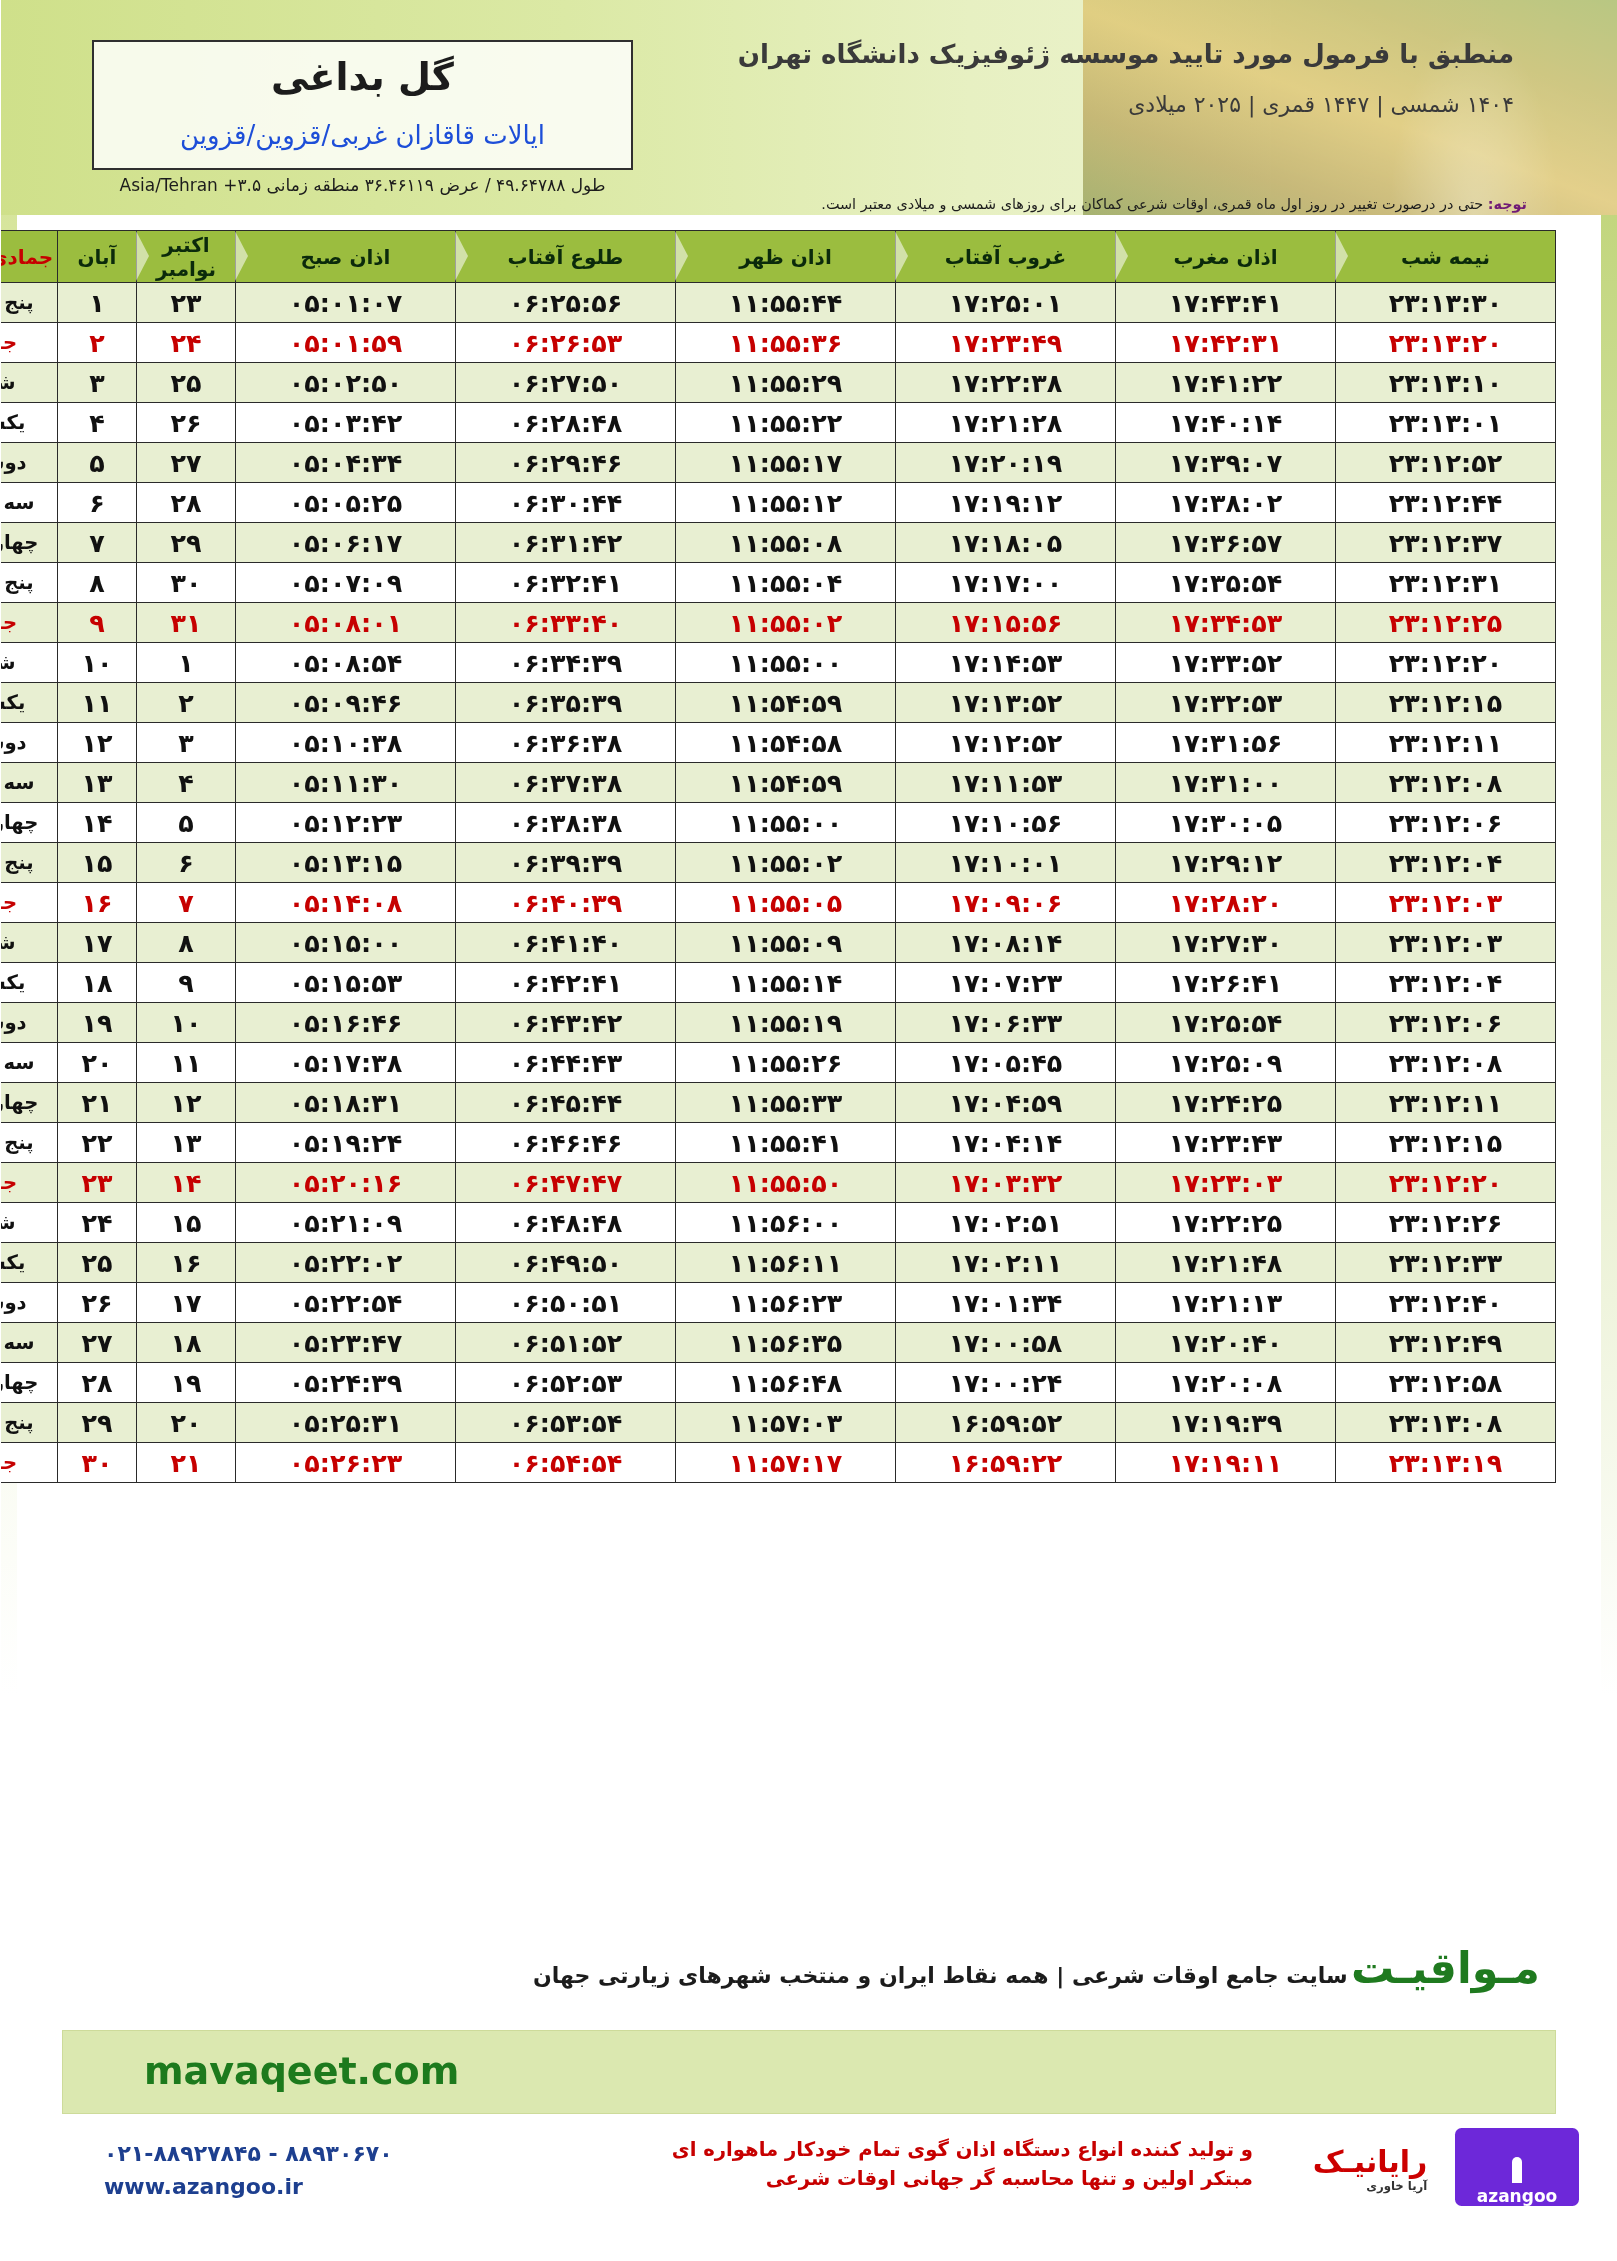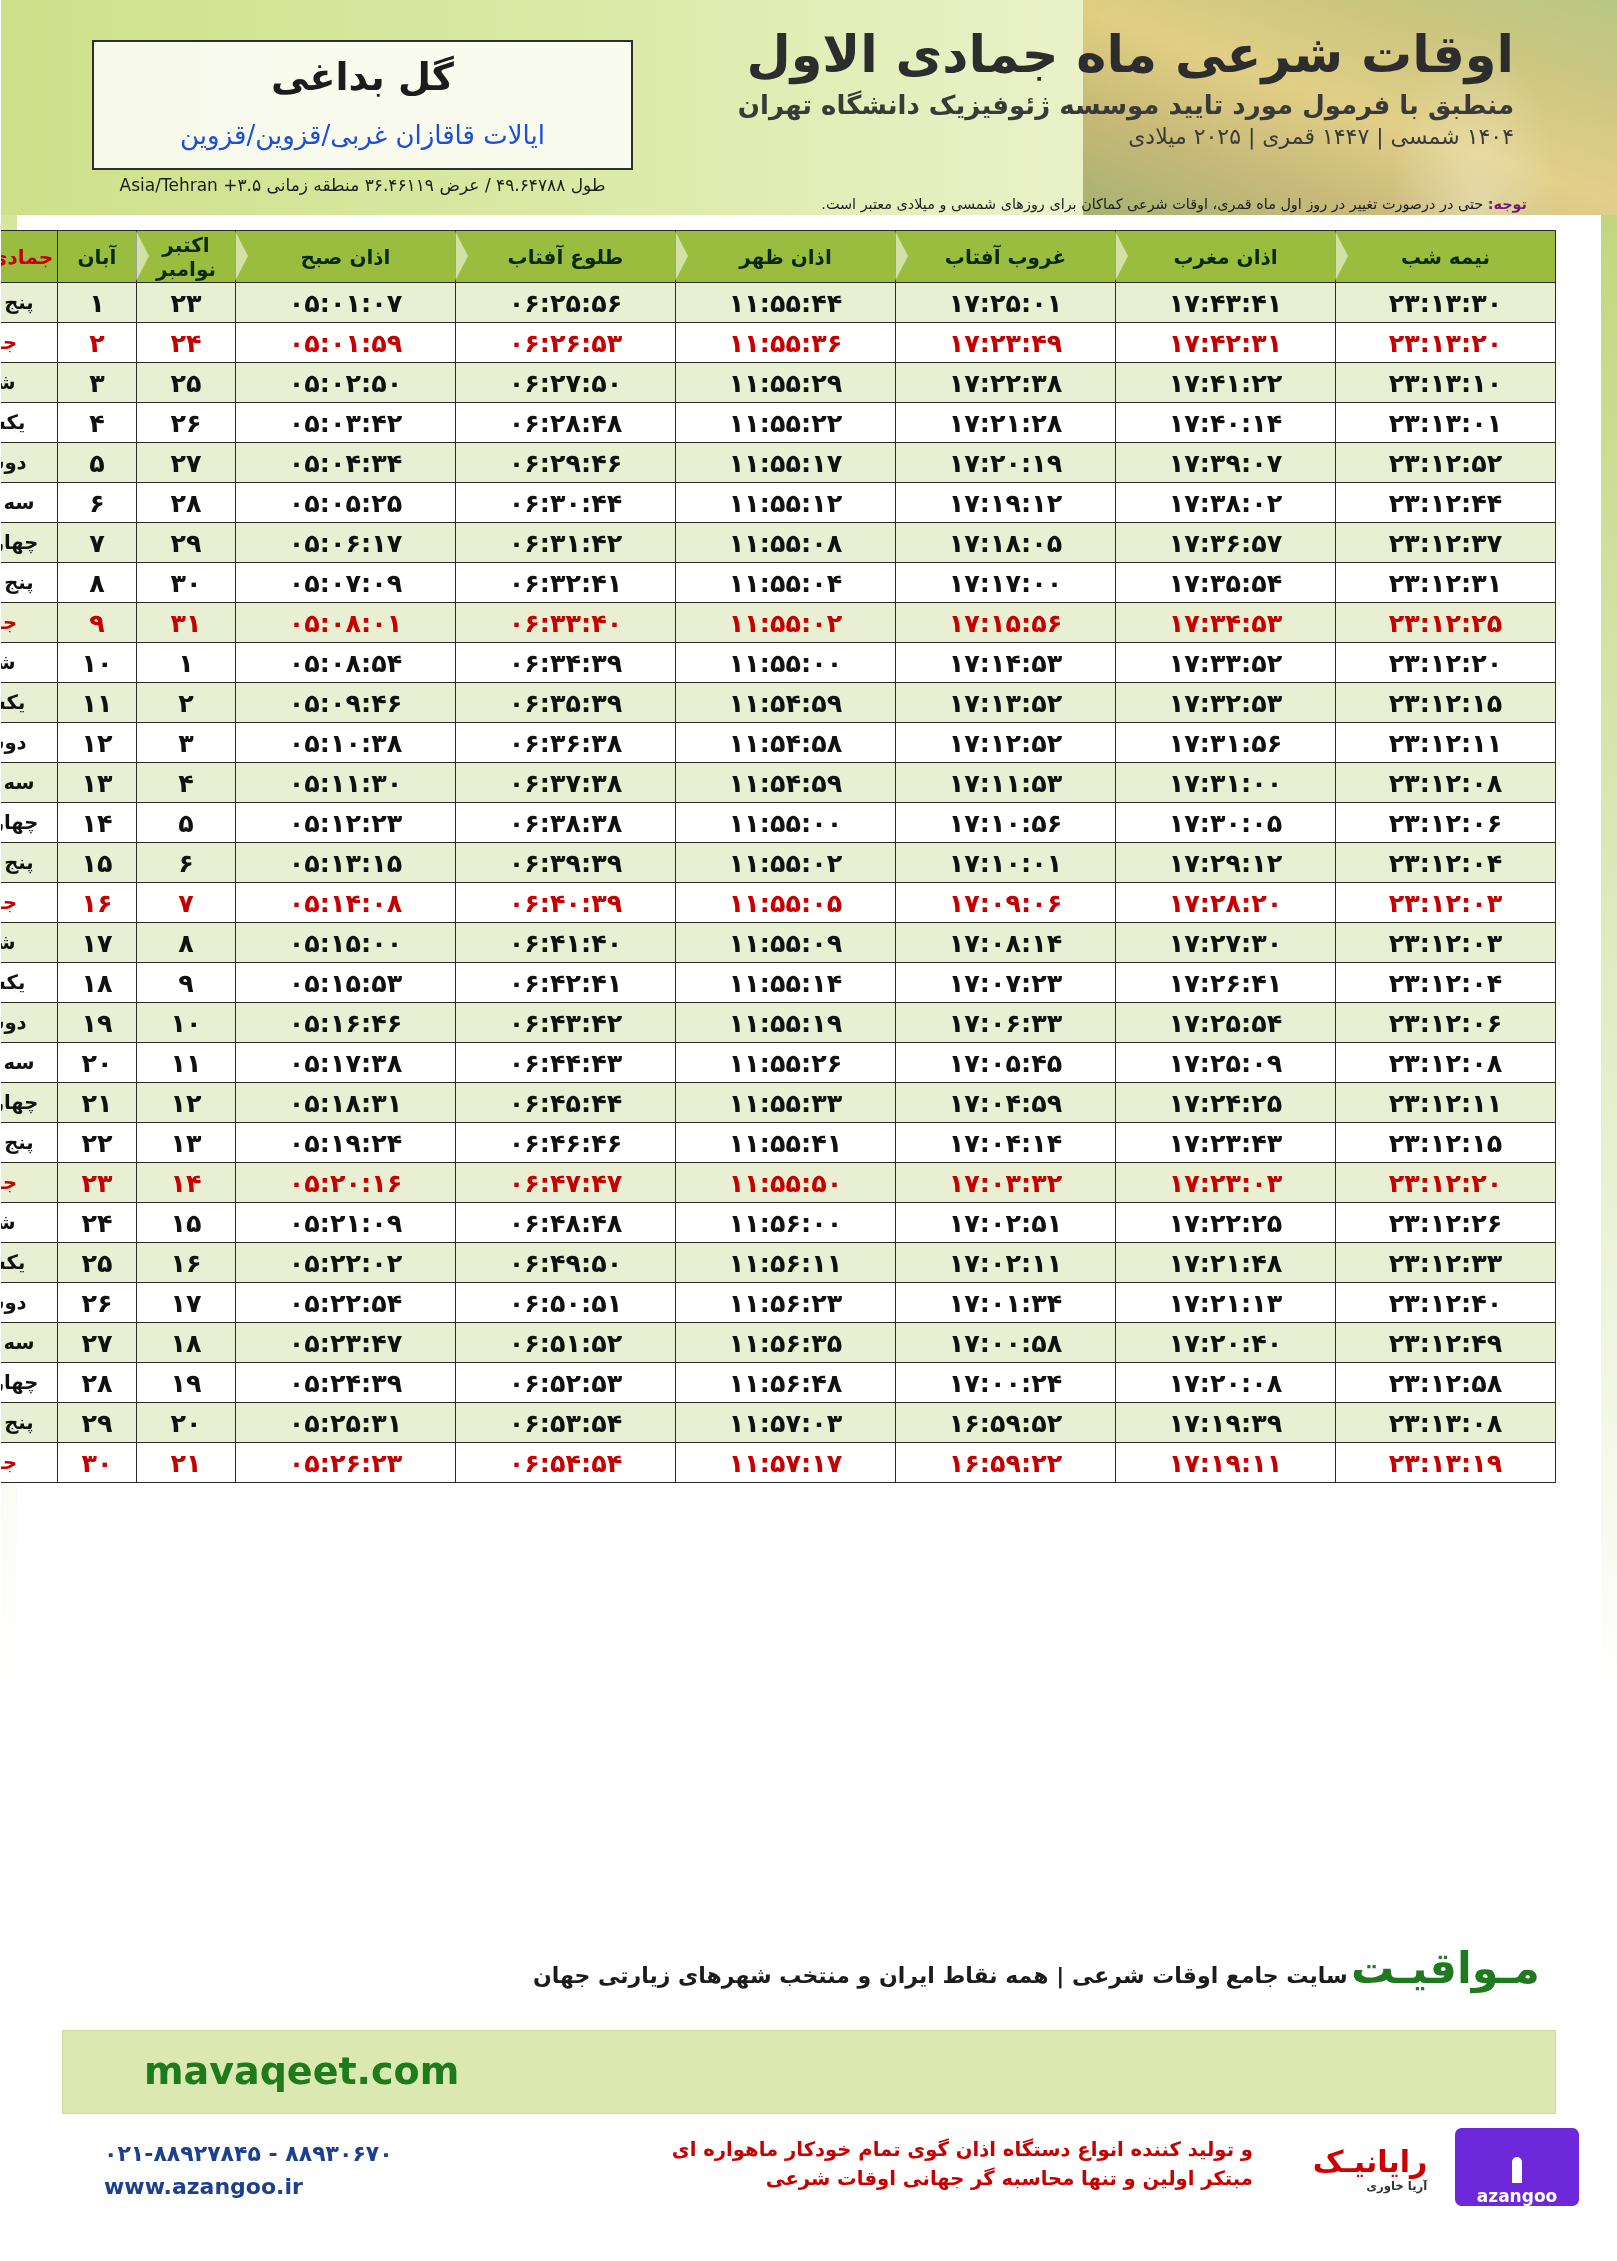--- a/index.html
+++ b/index.html
@@ -41,21 +41,21 @@
   .title-block{
     position:absolute;right:104px;top:29px;text-align:right;width:848px;
   }
   .title-main{
     font-size:51px;font-weight:bold;color:#2d2d2d;letter-spacing:-0.7px;line-height:1;
   }
   .title-sub{
     font-size:26px;font-weight:bold;color:#3a3a3a;margin-top:11.7px;line-height:1;
   }
   .title-dates{
-    font-size:22px;color:#3a3a3a;margin-top:8px;line-height:1;
+    font-size:22px;color:#3a3a3a;margin-top:27px;line-height:1;
   }
 
   .city-box{
     position:absolute;right:985px;top:40px;
     width:541px;height:130px;
     border:2px solid #2f2f2f;background:rgba(255,255,255,.82);
     box-sizing:border-box;text-align:center;
   }
   .city-name{font-size:38px;font-weight:bold;color:#1c1c1c;margin-top:16px;line-height:1.05;}
   .city-prov{font-size:26px;color:#1d4ed8;margin-top:24px;line-height:1.05;}
@@ -149,21 +149,20 @@
 </head>
 <body>
 
 <div class="side-strip-left"></div>
 <div class="side-strip-right"></div>
 <div class="bg-top-green"></div>
 <div class="bg-top-photo"></div>
 
 <div class="header">
   <div class="title-block">
-    <div class="title-main">اوقات شرعی ماه جمادی الاول</div>
     <div class="title-sub">منطبق با فرمول مورد تایید موسسه ژئوفیزیک دانشگاه تهران</div>
     <div class="title-dates">۱۴۰۴ شمسی | ۱۴۴۷ قمری | ۲۰۲۵ میلادی</div>
   </div>
 
   <div class="city-box">
     <div class="city-name">گل بداغی</div>
     <div class="city-prov">ایالات قاقازان غربی/قزوین/قزوین</div>
     <div class="city-coord">طول ۴۹.۶۴۷۸۸ / عرض ۳۶.۴۶۱۱۹ منطقه زمانی Asia/Tehran +۳.۵</div>
   </div>
 </div>

